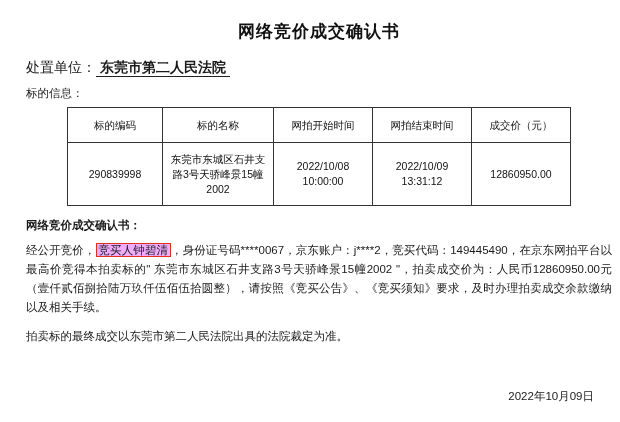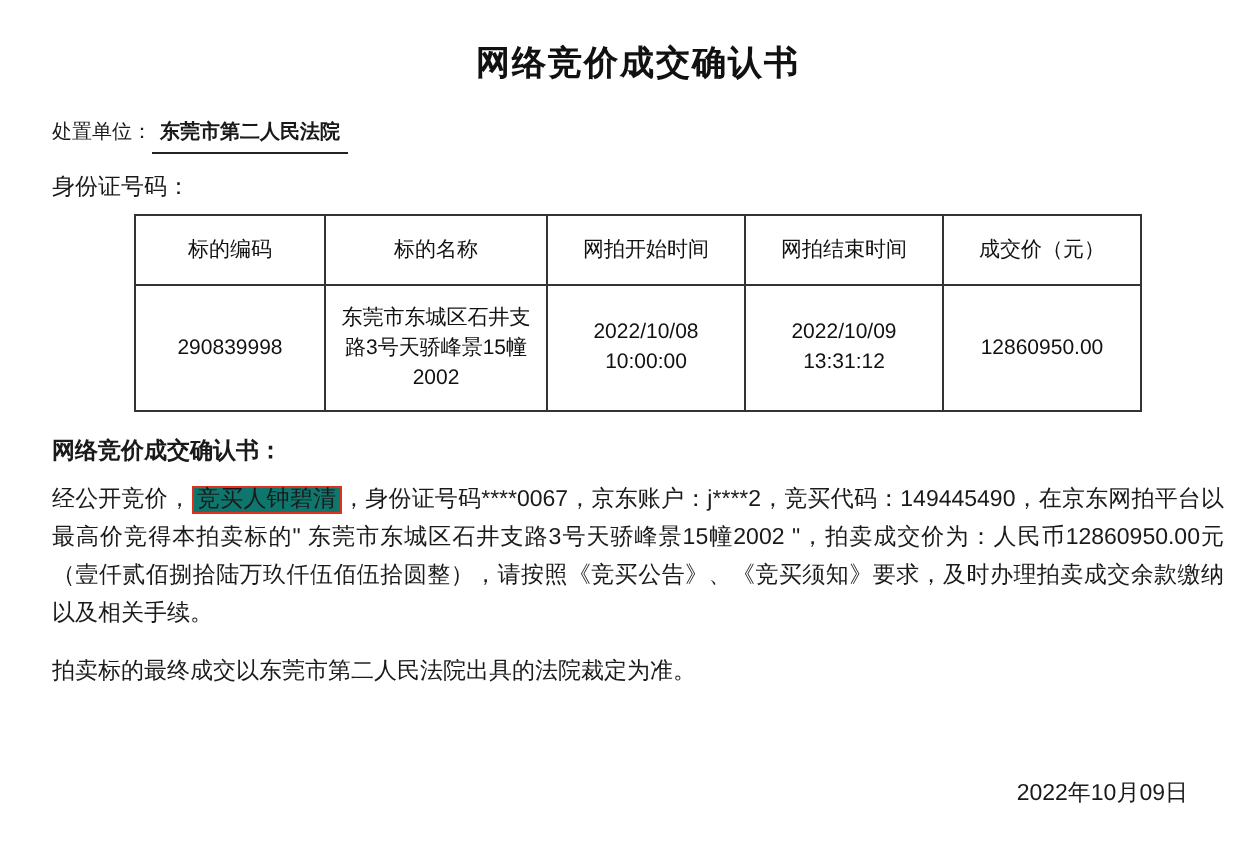--- a/index.html
+++ b/index.html
@@ -23,21 +23,21 @@
   }
   .doc-title {
     text-align: center;
     font-size: 17px;
     font-weight: bold;
     letter-spacing: 1px;
     margin: 6px 0 16px 0;
     color: #111;
   }
   .field-row {
-    font-size: 10px;
+    font-size: 14px;
     margin: 0 0 9px 0;
     line-height: 16px;
     white-space: nowrap;
   }
   .field-label {
     display: inline-block;
   }
   .field-value {
     display: inline-block;
     font-weight: bold;
@@ -81,21 +81,21 @@
     font-weight: bold;
     margin: 0 0 8px 0;
   }
   .para {
     font-size: 11.5px;
     line-height: 19px;
     text-align: justify;
     margin: 0 0 10px 0;
   }
   .highlight {
-    background: #0f766e;
+    background: #f0abfc;
     border: 1px solid #e03020;
     padding: 0 2px;
   }
   .footer-date {
     position: absolute;
     right: 26px;
     bottom: 18px;
     font-size: 11.5px;
   }
 </style>
@@ -104,21 +104,21 @@
 
 <div class="page">
 
   <div class="doc-title">网络竞价成交确认书</div>
 
   <div class="field-row">
     <span class="field-label">处置单位：</span><span class="field-value">东莞市第二人民法院</span>
   </div>
 
 
-  <div class="section-label">身份证号码：</div>
+  <div class="section-label">标的信息：</div>
 
   <table class="bid-table">
     <thead>
       <tr>
         <th class="col-1">标的编码</th>
         <th class="col-2">标的名称</th>
         <th class="col-3">网拍开始时间</th>
         <th class="col-4">网拍结束时间</th>
         <th class="col-5">成交价（元）</th>
       </tr>

